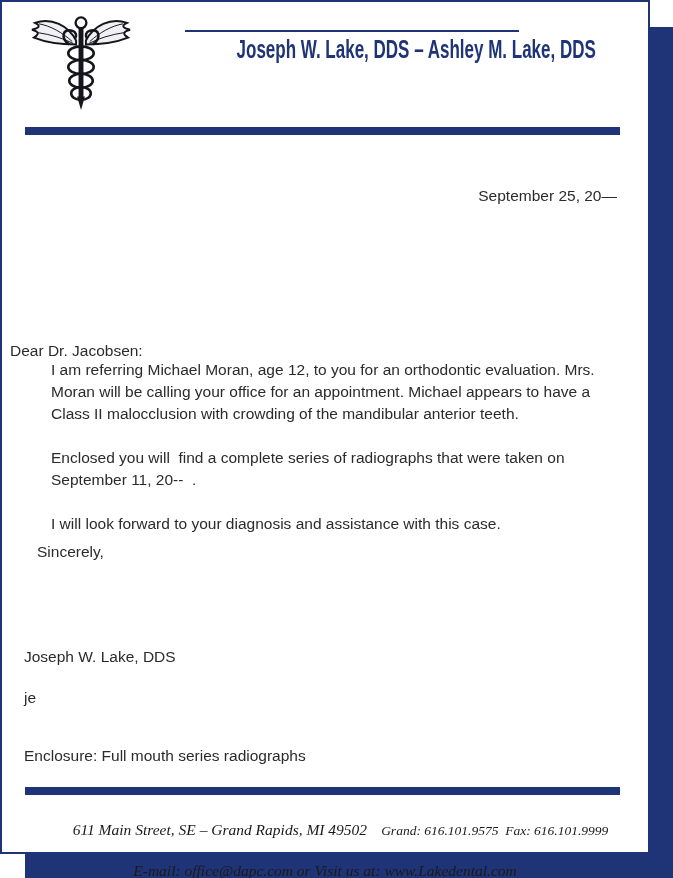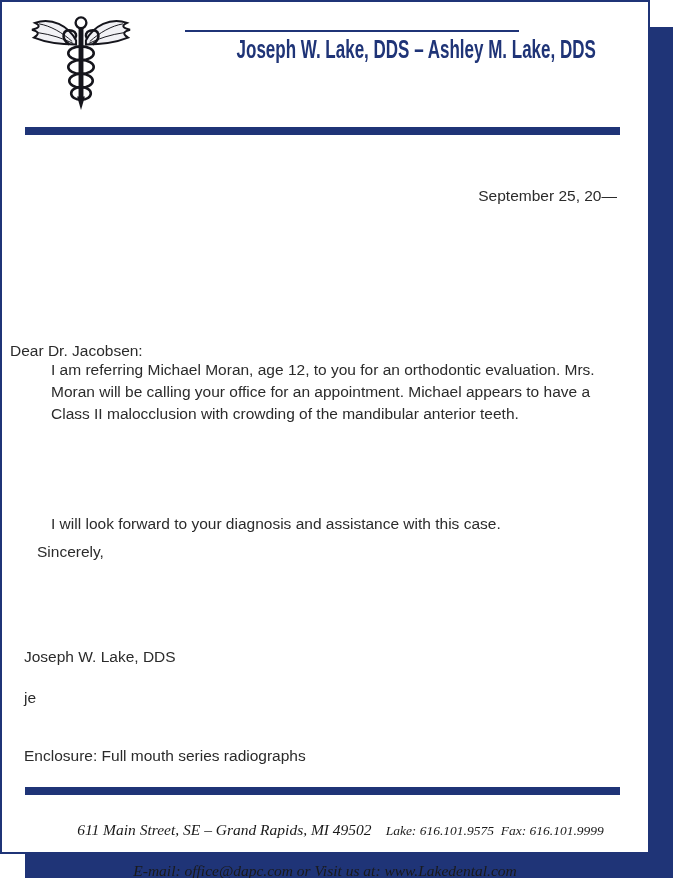--- a/index.html
+++ b/index.html
@@ -86,30 +86,32 @@
     <div class="rule-thick rule-top"></div>
 
     <div class="bodytext date">September 25, 20—</div>
 
 
     <div class="bodytext salutation">Dear Dr. Jacobsen:</div>
 
     <p class="bodytext para p1">I am referring Michael Moran, age 12, to you for an orthodontic evaluation. Mrs.
 Moran will be calling your office for an appointment. Michael appears to have a
 Class II malocclusion with crowding of the mandibular anterior teeth.</p>
+    <p class="bodytext para p2">Enclosed you will  find a complete series of radiographs that were taken on
+September 11, 20--  .</p>
     <p class="bodytext para p3">I will look forward to your diagnosis and assistance with this case.</p>
 
     <div class="bodytext closing">Sincerely,</div>
     <div class="bodytext signer">Joseph W. Lake, DDS</div>
     <div class="bodytext initials">je</div>
     <div class="bodytext enclosure">Enclosure: Full mouth series radiographs</div>
 
     <div class="rule-thick rule-bottom"></div>
 
     <div class="footer">
       <div class="f-line1">
-        <span>611 Main Street, SE – Grand Rapids, MI 49502</span><span class="f-contact">Lake: 616.101.9575  Fax: 616.101.9999</span>
+        <span>611 Main Street, SE – Grand Rapids, MI 49502</span><span class="f-contact">Grand: 616.101.9575  Fax: 616.101.9999</span>
       </div>
       <div class="f-line2">E-mail: office@dapc.com or Visit us at: www.Lakedental.com</div>
     </div>
 
   </div>
 </div>
 
 </body></html>

